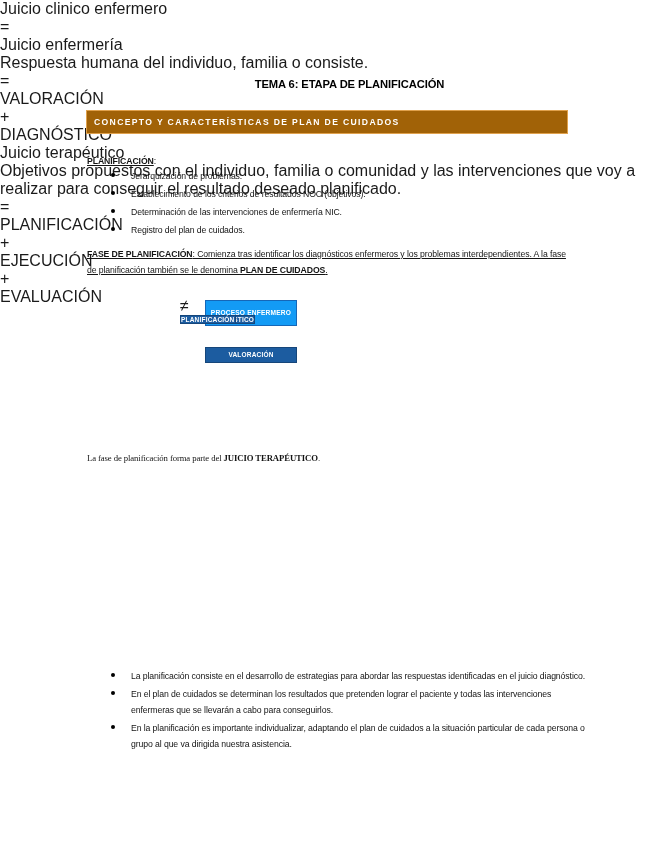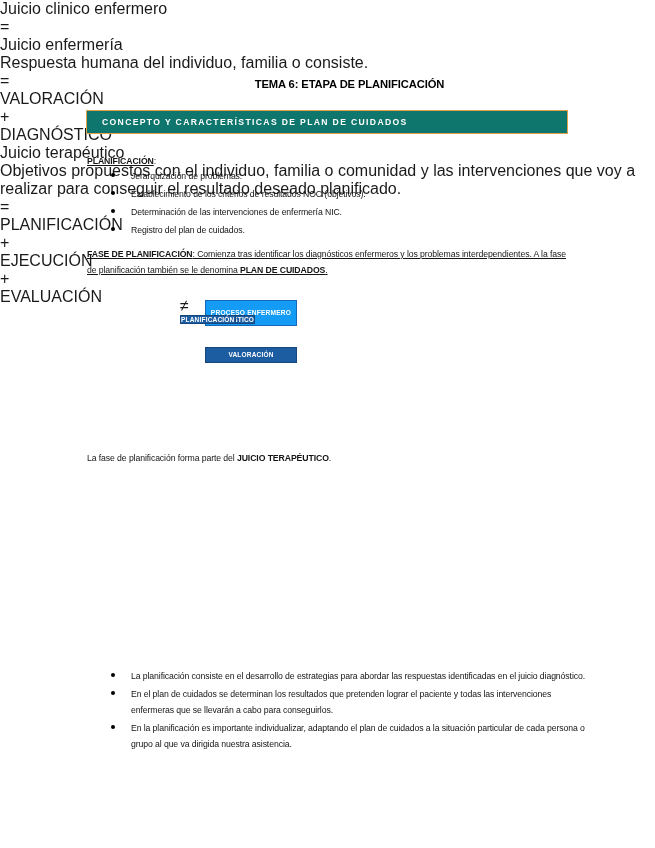--- a/index.html
+++ b/index.html
@@ -36,26 +36,25 @@
     padding-left: 44px;
   }
 
   
   .banner {
     position: absolute;
     left: 86px;
     top: 110px;
     width: 482px;
     height: 24px;
-    background: #0f766e;
+    background: #a16207;
     border: 1px solid #e0a14c;
     box-sizing: border-box;
     display: flex;
     align-items: center;
-    padding-left: 8px;
   }
   .banner-text {
     padding-left: 7px;
     font-size: 8.6px;
     font-weight: bold;
     letter-spacing: 1.35px;
     color: #ffffff;
     white-space: nowrap;
   }
 
@@ -68,21 +67,21 @@
     letter-spacing: -0.1px;
   }
   .para b { font-weight: bold; }
   .u-bold {
     font-weight: bold;
     text-decoration: underline;
   }
 
   .lbl-planificacion { left: 87px; top: 142px; margin-top: 11px; }
   .p-fase   { left: 87px; top: 246px; width: 487px; text-decoration: underline; }
-  .p-juicio { left: 87px; top: 450px; width: 487px; }
+  .p-juicio { left: 87px; top: 450px; width: 487px; font-family: Liberation Serif, serif; }
 
   
   ul.bullets {
     position: absolute;
     margin: 4px;
     padding: 0;
     list-style: none;
   }
   ul.bullets li {
     position: relative;

